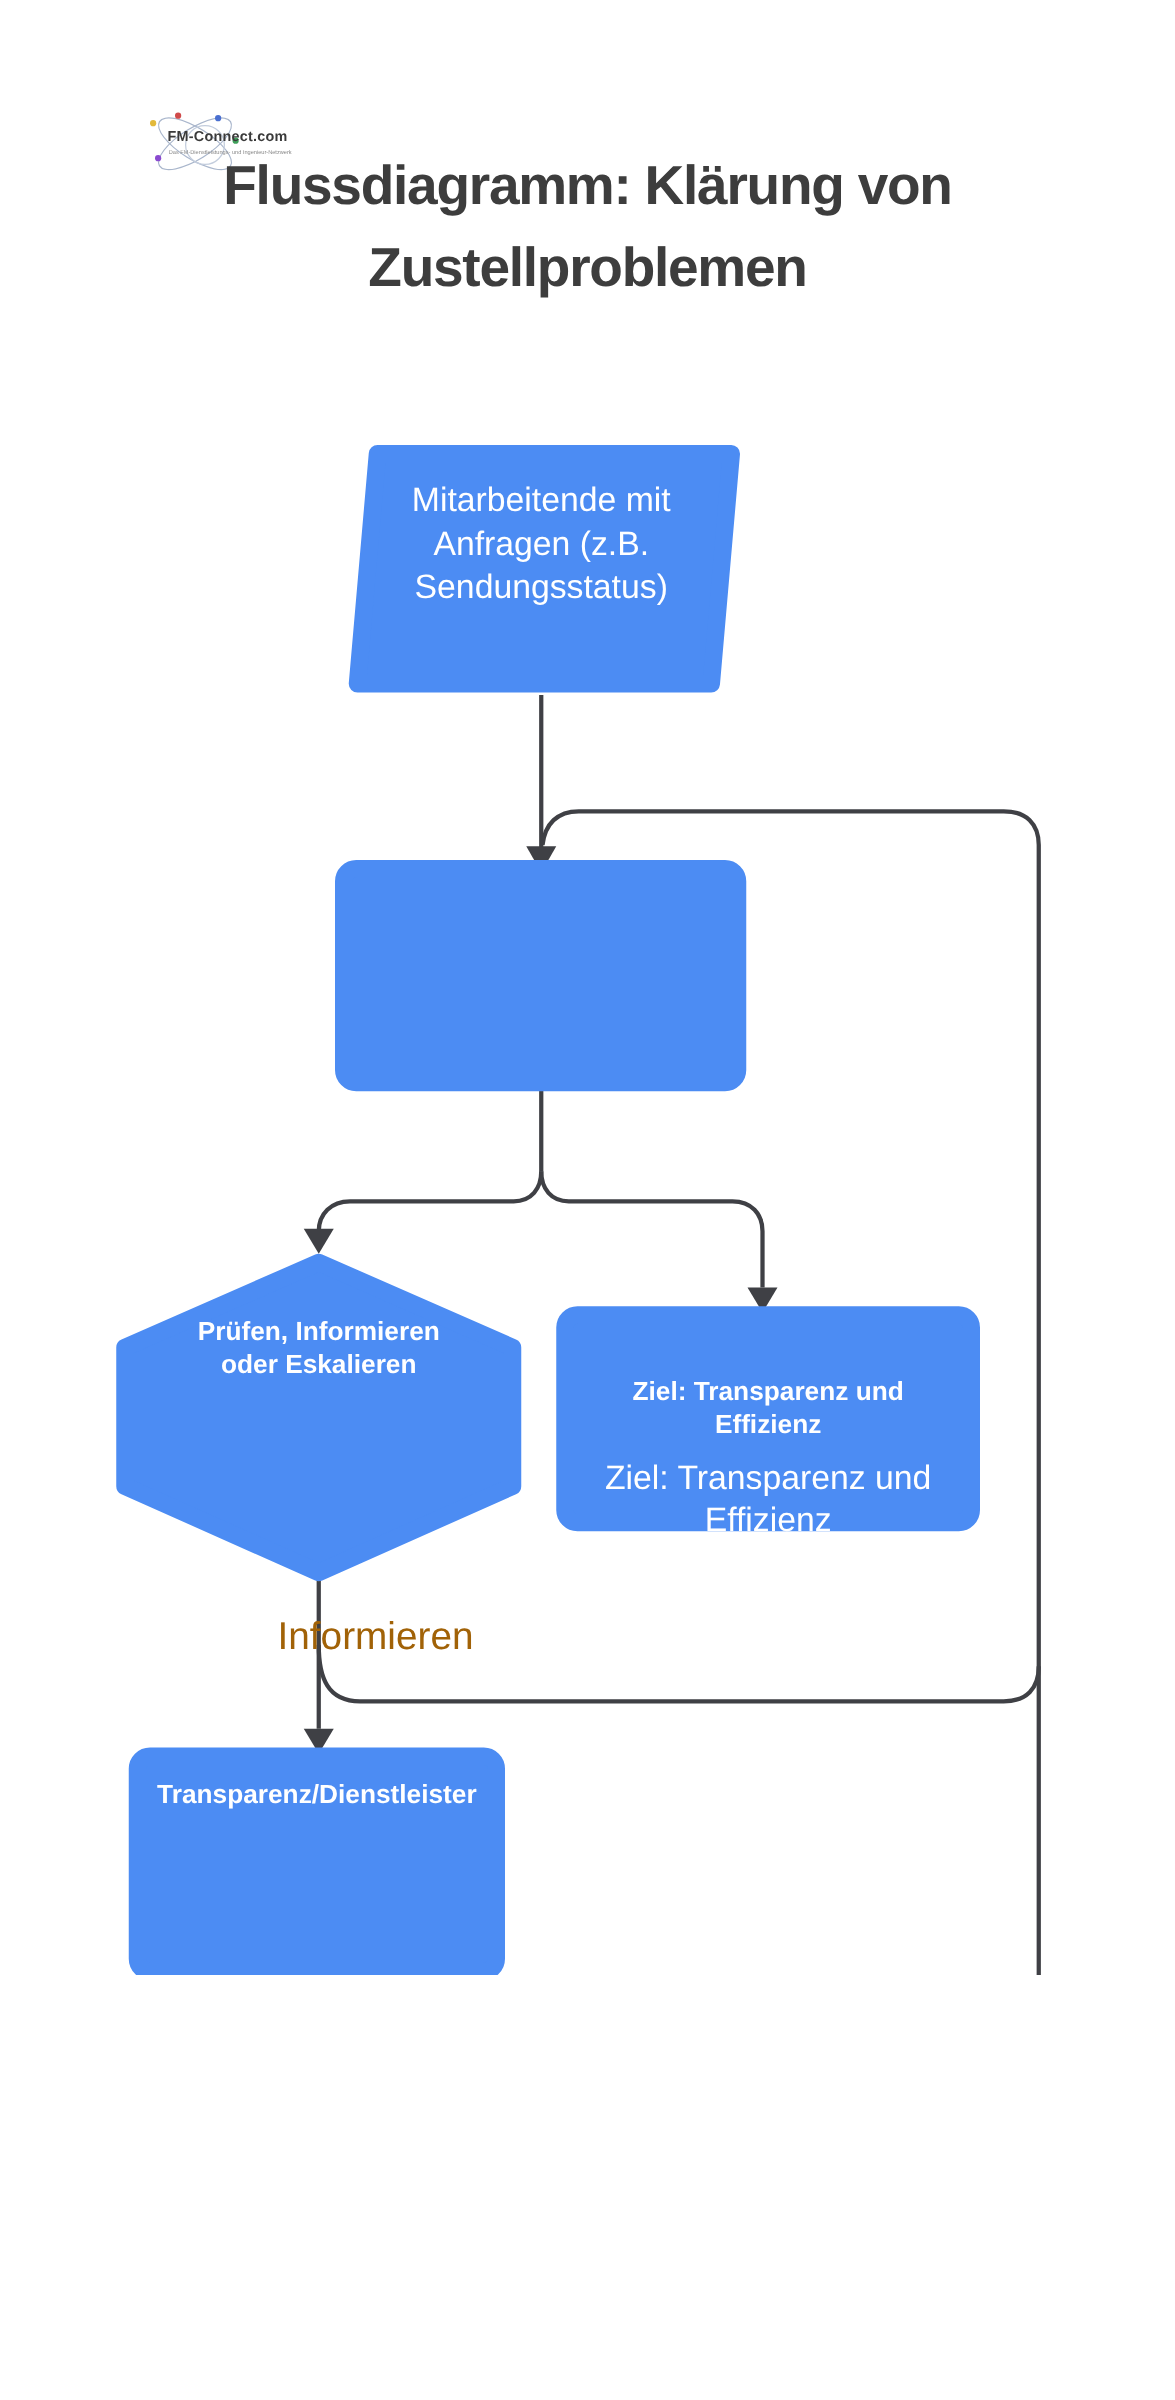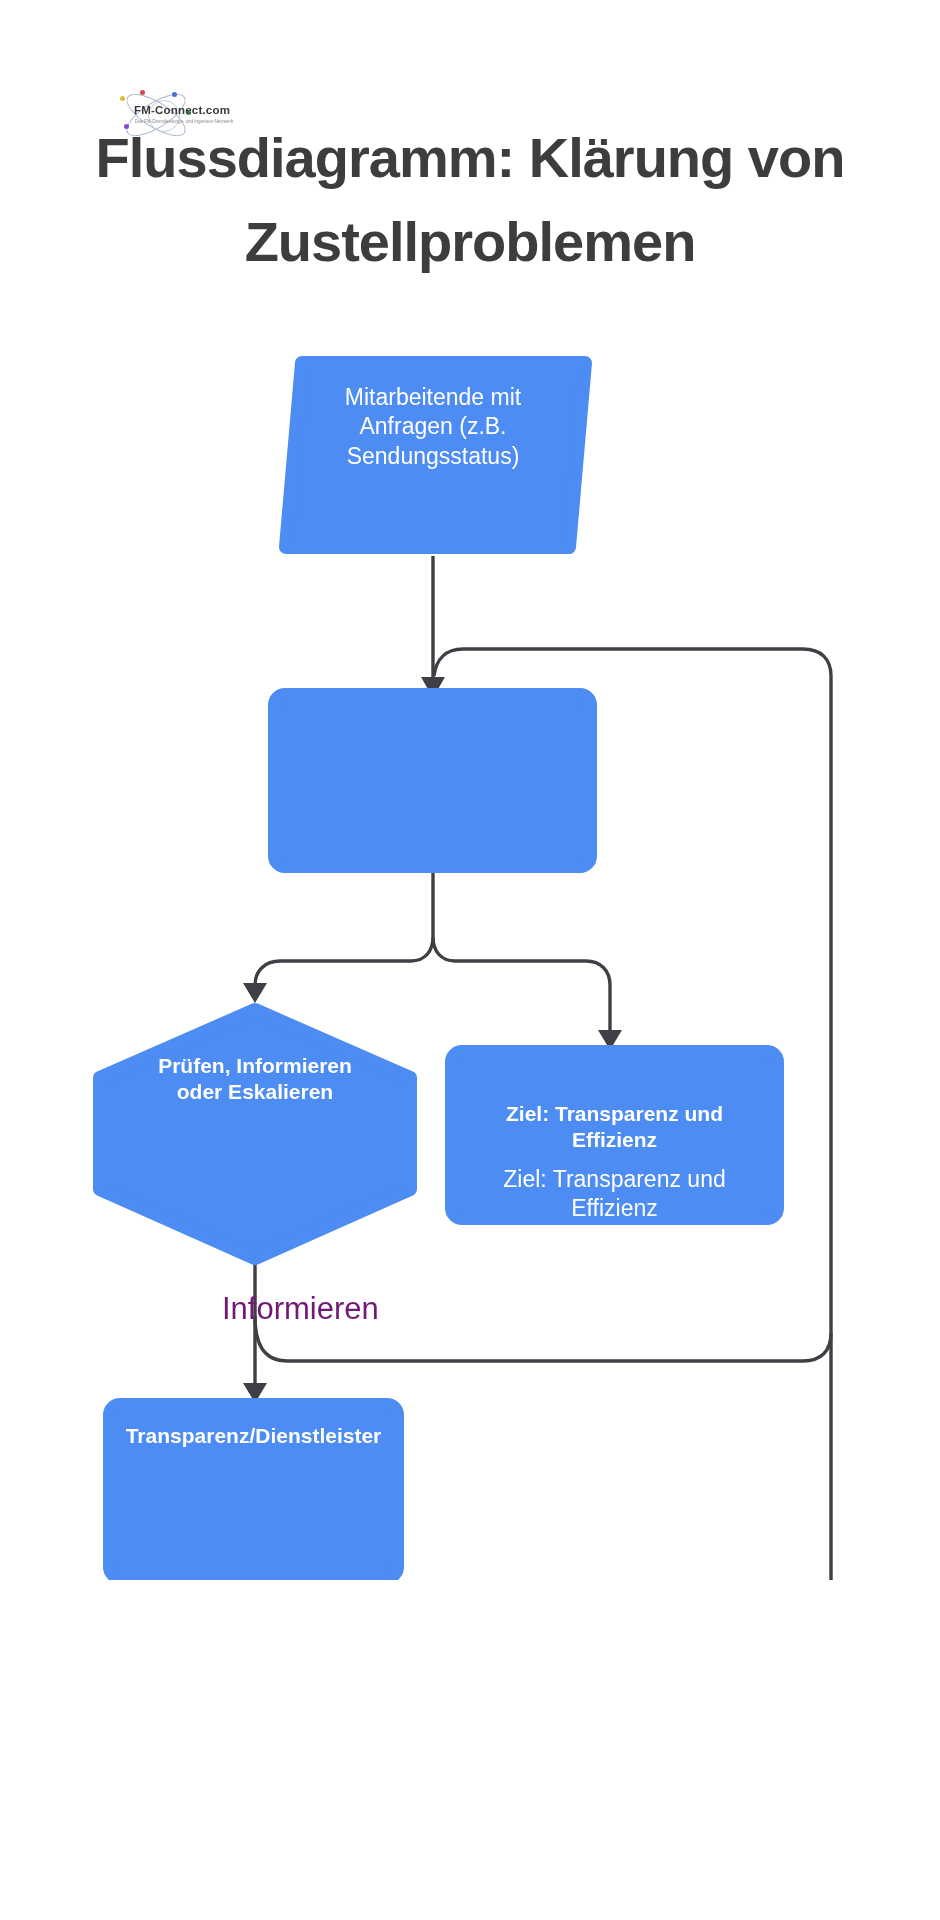--- a/index.html
+++ b/index.html
@@ -25,34 +25,34 @@
   }
   .logo-tagline{
     position:absolute;left:15px;top:29px;
     font-size:9px;color:#8a8a8a;white-space:nowrap;
     transform:scale(0.5);transform-origin:0 0;width:240%;
   }
   
   .page-title{
     position:absolute;left:30px;top:116px;width:880px;
     text-align:center;
-    font-size:56px;line-height:1.5;font-weight:800;
+    font-size:44px;line-height:1.5;font-weight:800;
     letter-spacing:-1px;color:#3d3d3d;
   }
   
   .diagram-svg{position:absolute;left:0;top:0;width:940px;height:1920px;}
   .node-text{
     position:absolute;color:#ffffff;text-align:center;
     display:flex;flex-direction:column;align-items:center;
   }
   .node-title{font-weight:bold;font-size:21px;line-height:1.25;}
-  .node-body{font-size:23px;line-height:1.28;margin-top:11px;}
+  .node-body{font-size:27px;line-height:1.28;margin-top:11px;}
   .edge-label{
     position:absolute;left:222px;top:1291px;
-    font-size:31px;color:#701a75;white-space:nowrap;
+    font-size:31px;color:#a16207;white-space:nowrap;
   }
 </style>
 </head>
 <body>
 
 <div id="screen">
 
   <div class="logo">
     <div class="orbit o1"></div>
     <div class="orbit o2"></div>

